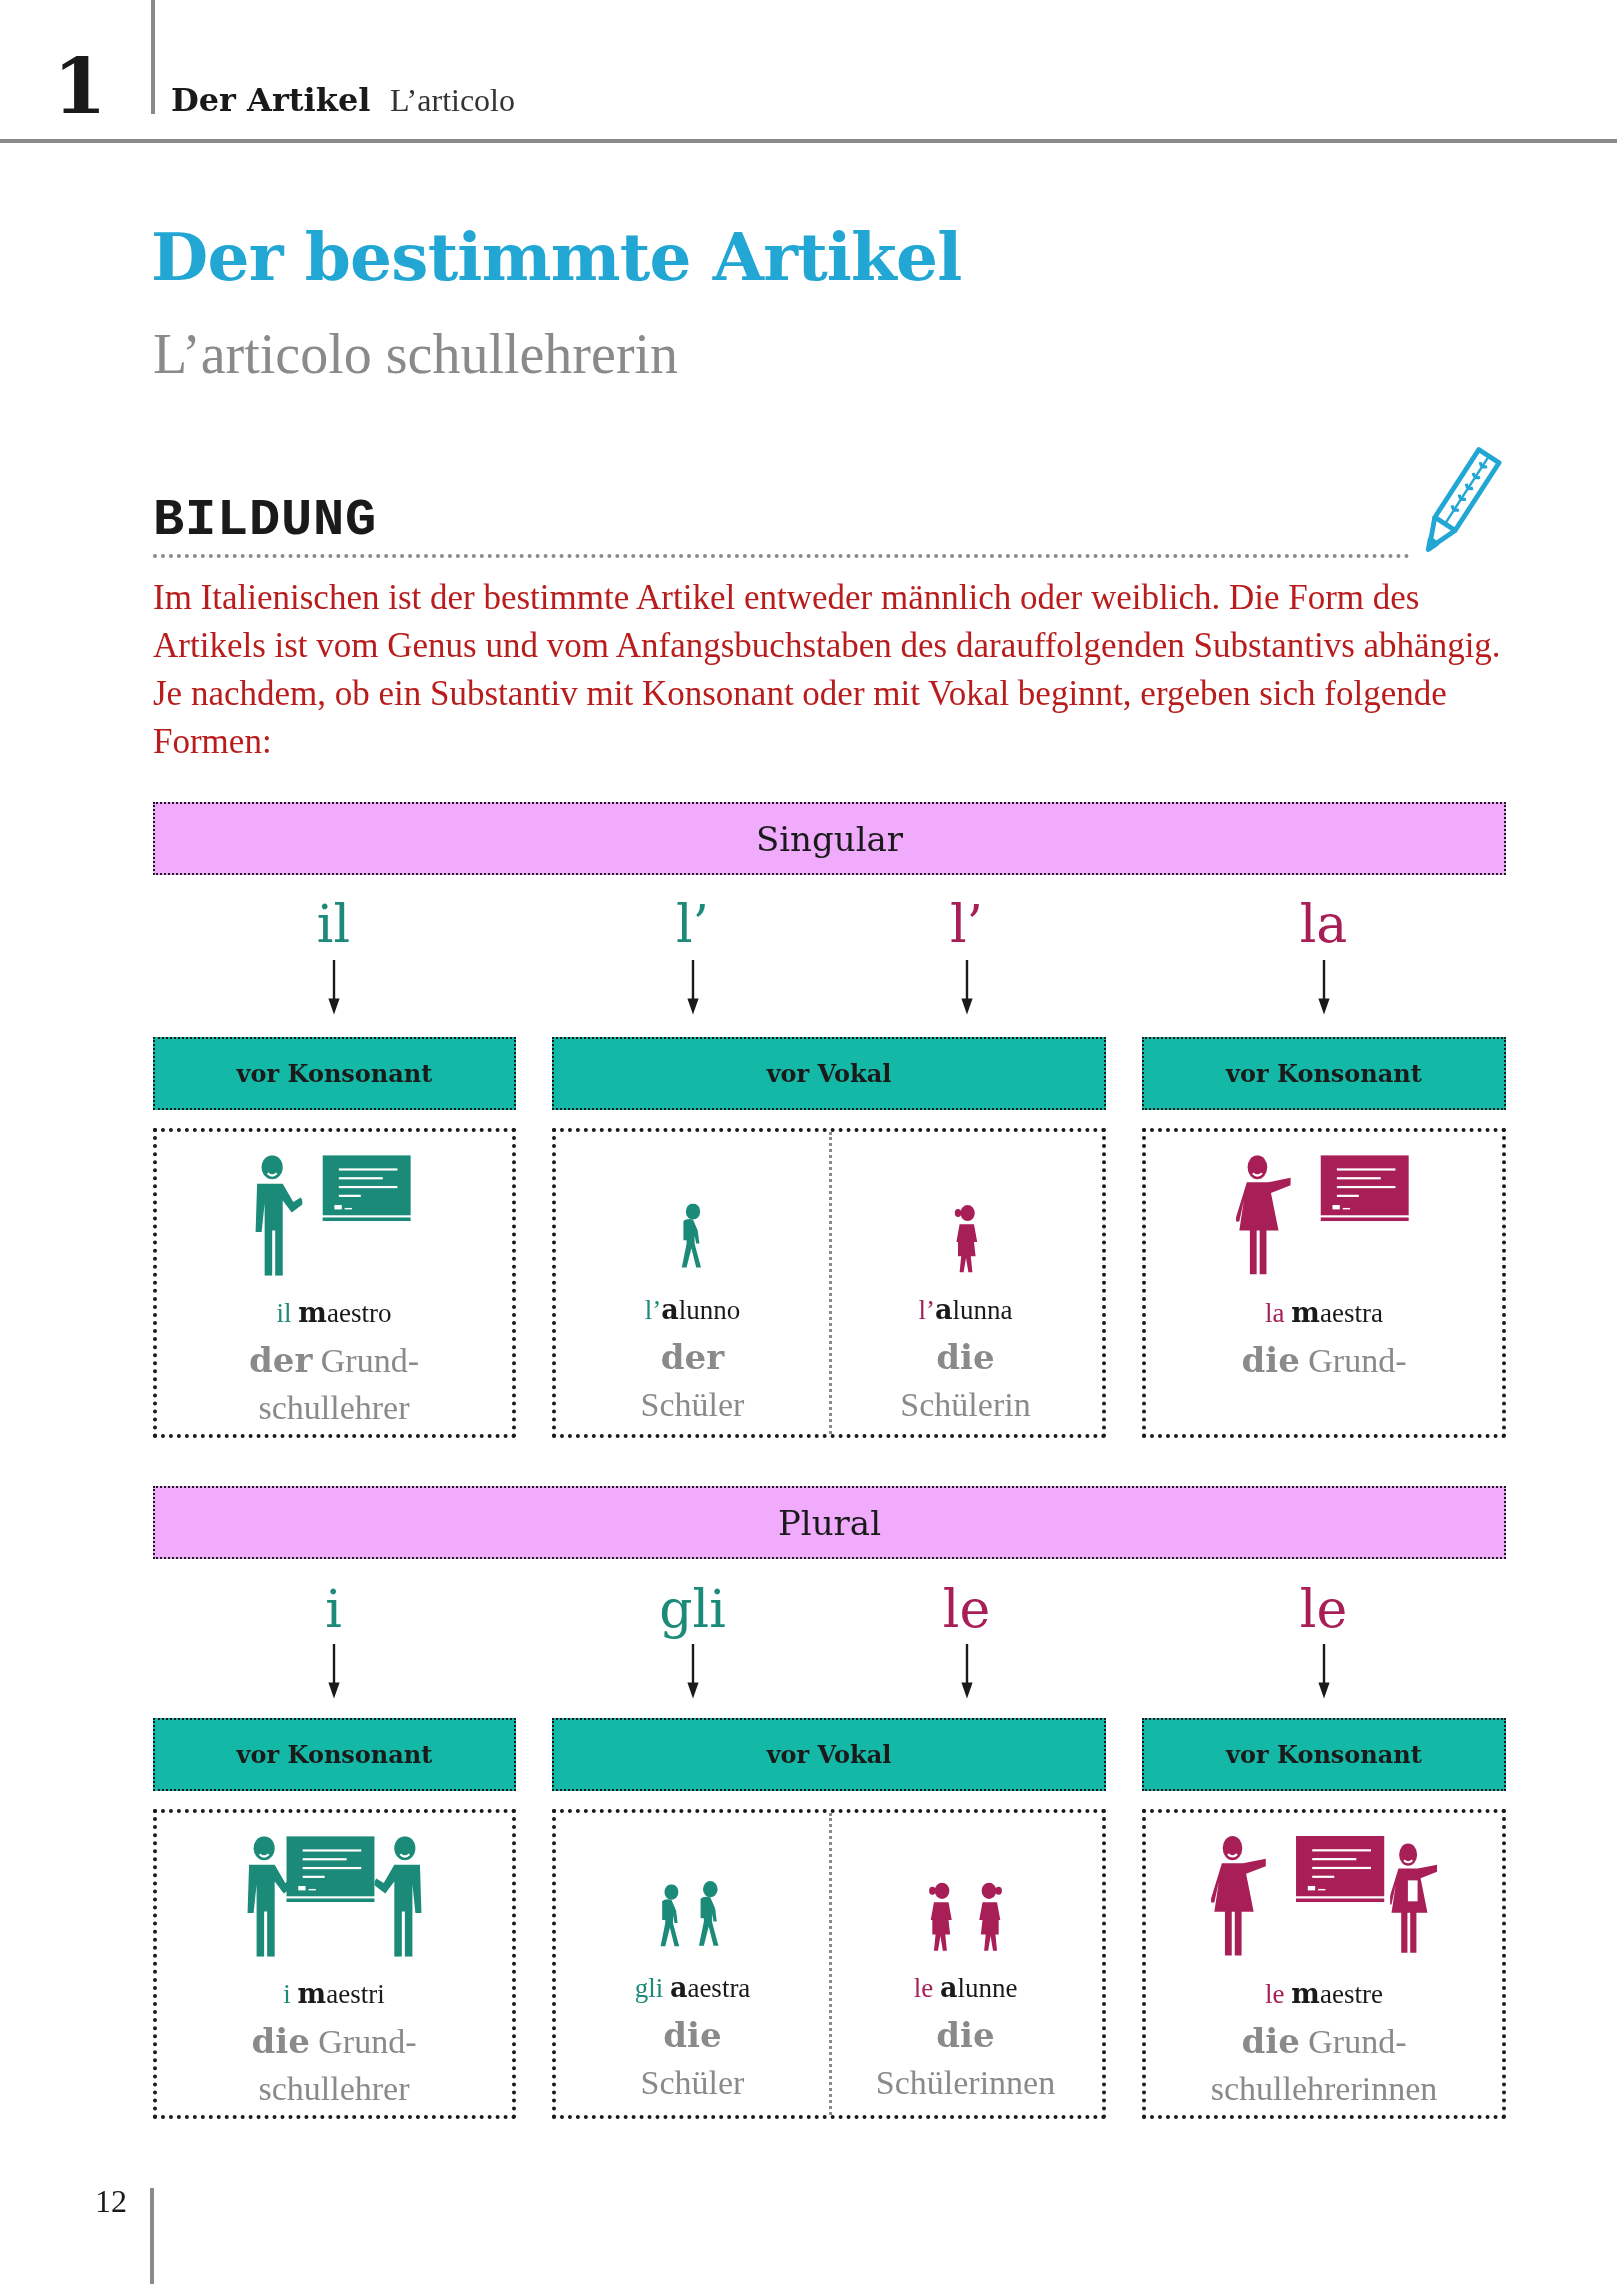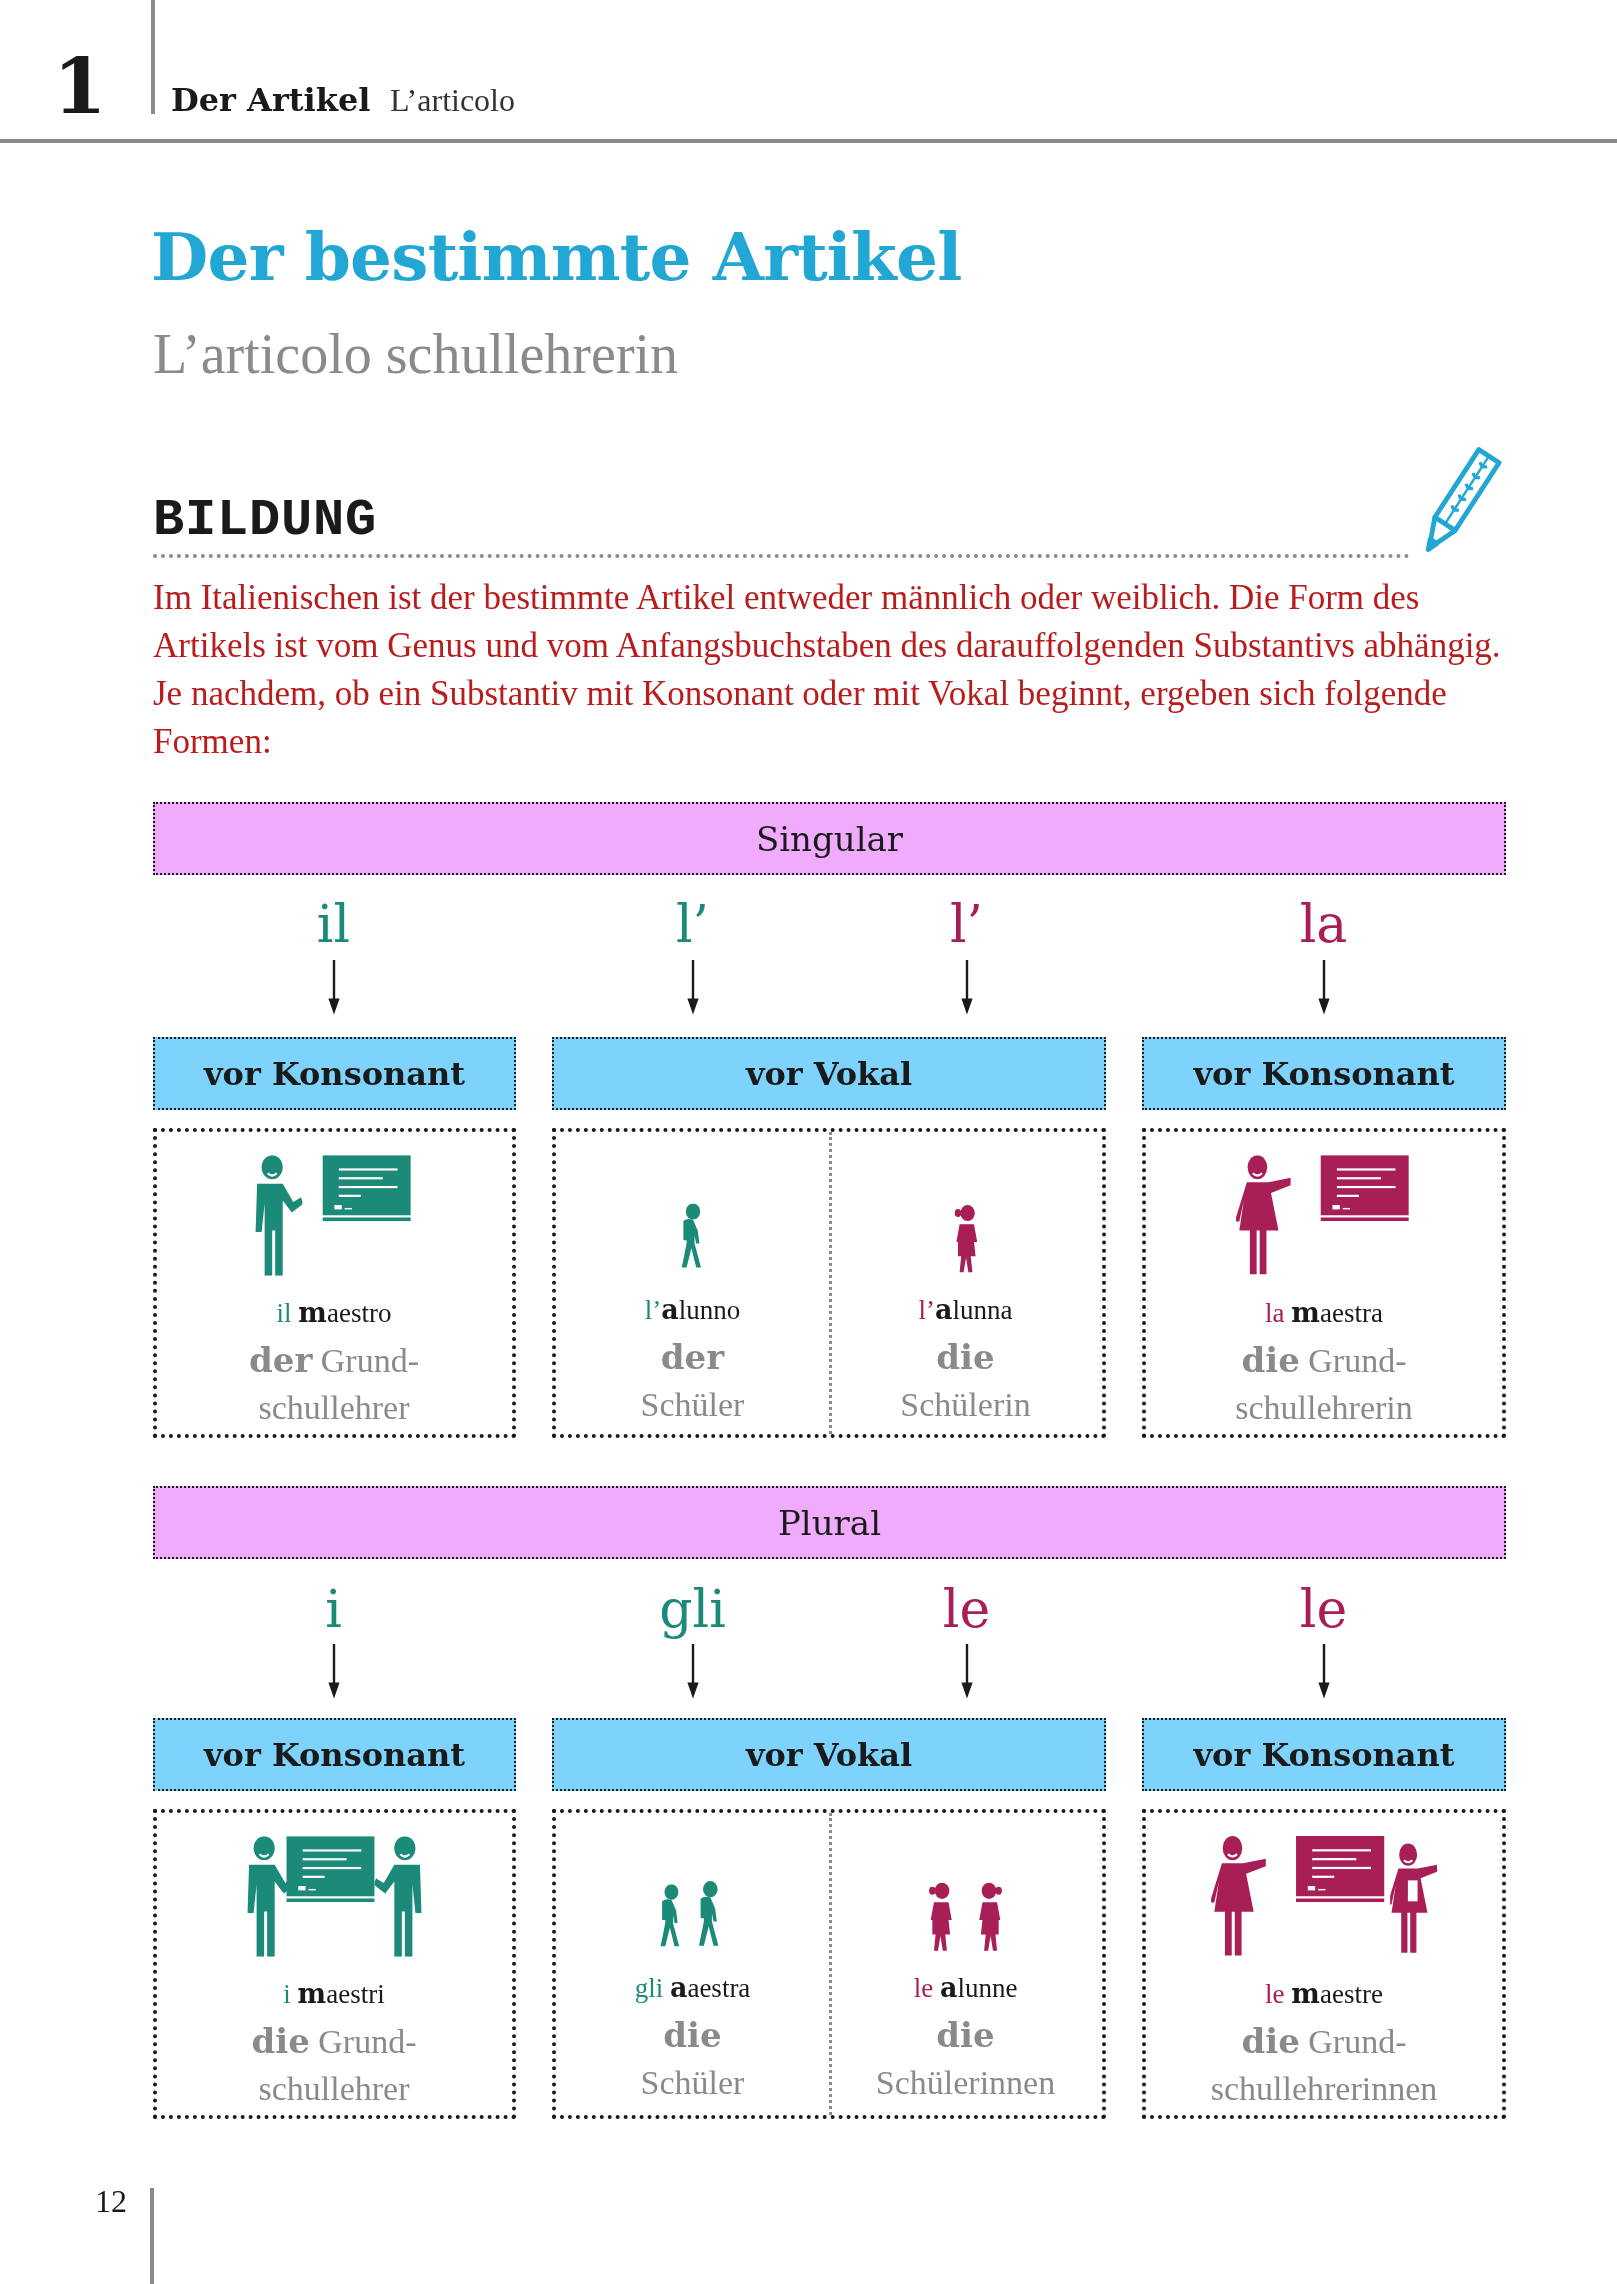--- a/index.html
+++ b/index.html
@@ -26,21 +26,21 @@
 
   
   .bar { left: 153px; width: 1353px; height: 73px; background: #f0abfc; border: 2.4px dotted #1a1a1a; display: flex; align-items: center; justify-content: center; font-size: 34px; font-family: "DejaVu Serif", serif; }
 
   .article { font-size: 52px; font-family: "DejaVu Serif", serif; line-height: 1; text-align: center; width: 161px; margin-left: -81px; }
   .masc { color: #1c8a78; }
   .fem { color: #a81e56; }
 
   .arrow { width: 16px; margin-left: -8px; height: 56px; }
 
-  .sub { height: 73px; background: #7dd3fc; border: 2.4px dotted #1a1a1a; display: flex; align-items: center; justify-content: center; font-size: 32px; font-weight: bold; font-family: "DejaVu Serif", serif; }
+  .sub { height: 73px; background: #14b8a6; border: 2.4px dotted #1a1a1a; display: flex; align-items: center; justify-content: center; font-size: 24px; font-weight: bold; font-family: "DejaVu Serif", serif; }
 
   .card { border: 4px dotted #1a1a1a; background: #fff; }
   .split { position: absolute; top: 0; bottom: 0; left: 50%; border-left: 3.2px dotted #8a8a8a; }
 
   .cell { position: absolute; text-align: center; }
   .cell .icon { display: block; margin: 0 auto; }
   .word { font-size: 27px; font-family: "Liberation Serif", serif; line-height: 47px; color: #1a1a1a; }
   .word b { font-family: "DejaVu Serif", serif; font-weight: bold; }
   .de { font-size: 34px; font-family: "Liberation Serif", serif; line-height: 47px; color: #8a8a8a; }
   .de b { font-family: "DejaVu Serif", serif; font-weight: bold; color: #8a8a8a; }
@@ -171,21 +171,20 @@
 </div>
 
 <div class="abs card" style="left:1142px; top:1128px; width:364px; height:310px;">
   <div class="cell" style="left:0; width:356px; top:22.6px;">
     <svg class="icon" style="width:193px; height:121px; color:#a81e56;" viewBox="0 0 240 150">
       <use href="#woman" x="10" y="0" width="70" height="150"></use>
       <use href="#board" x="110" y="0" width="120" height="82"></use>
     </svg>
     <div class="word" style="margin-top:13px;"><span class="fem">la </span><b>m</b><span>aestra</span></div>
     <div class="de"><b>die</b><span> Grund-</span></div>
-    <div class="de">schullehrerin</div>
   </div>
 </div>
 
 <div class="abs bar" style="top:1486px;">
   <span>Plural</span>
 </div>
 
 <div class="abs article masc" style="left:334px; top:1583px;">i</div>
 <div class="abs article masc" style="left:693px; top:1583px;">gli</div>
 <div class="abs article fem" style="left:967px; top:1583px;">le</div>

